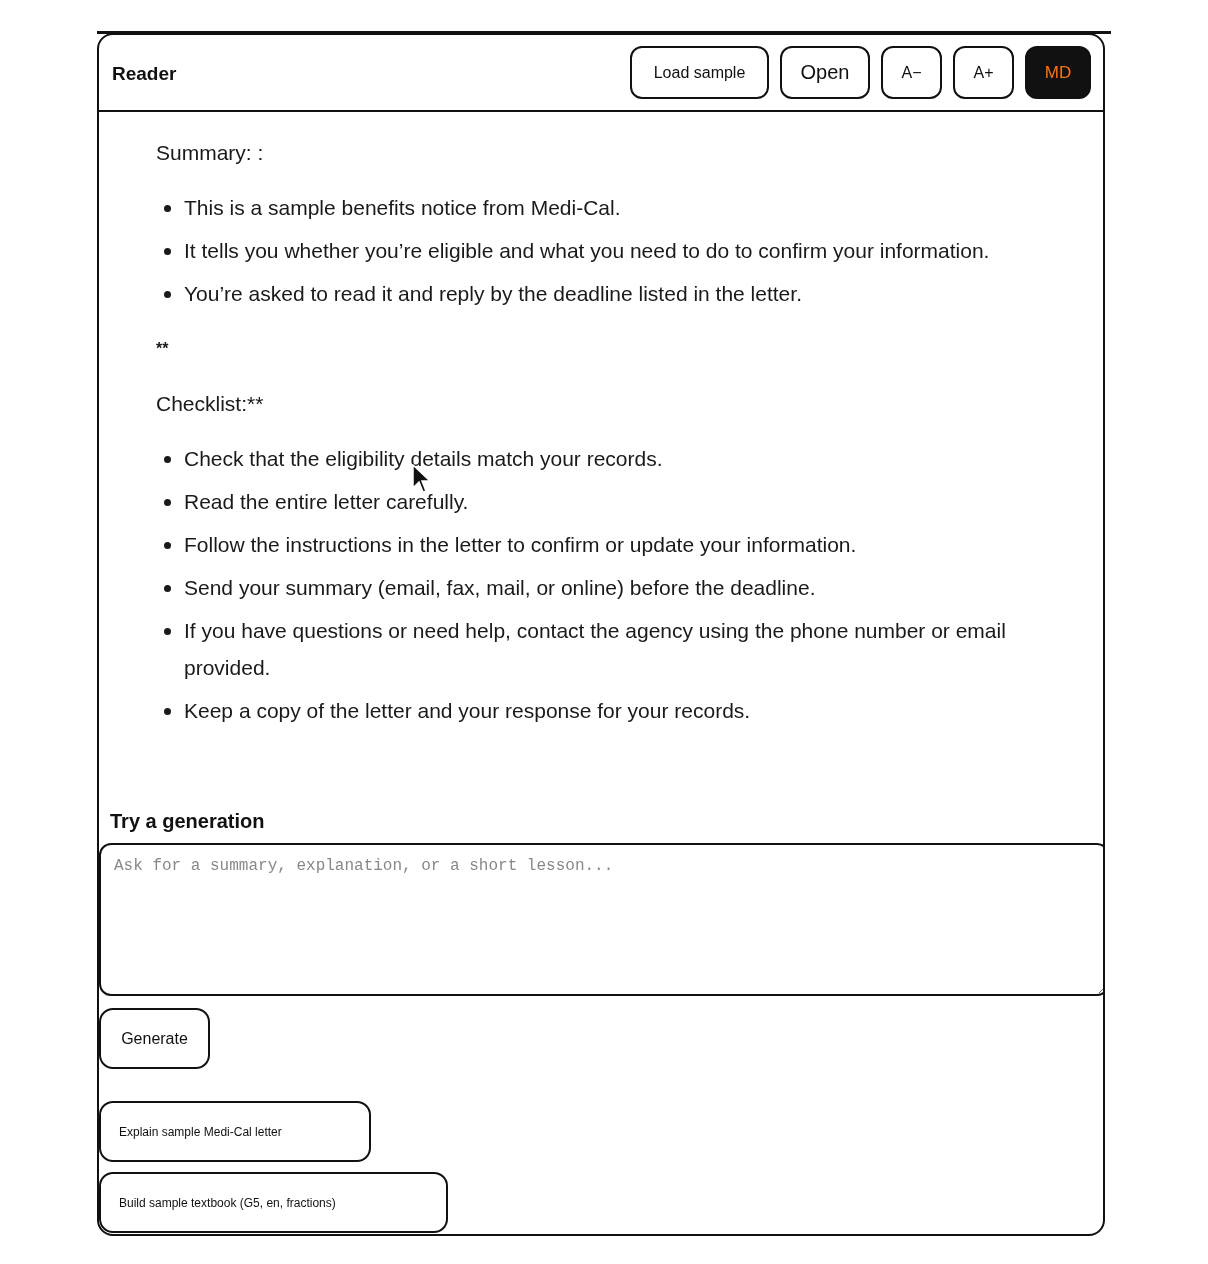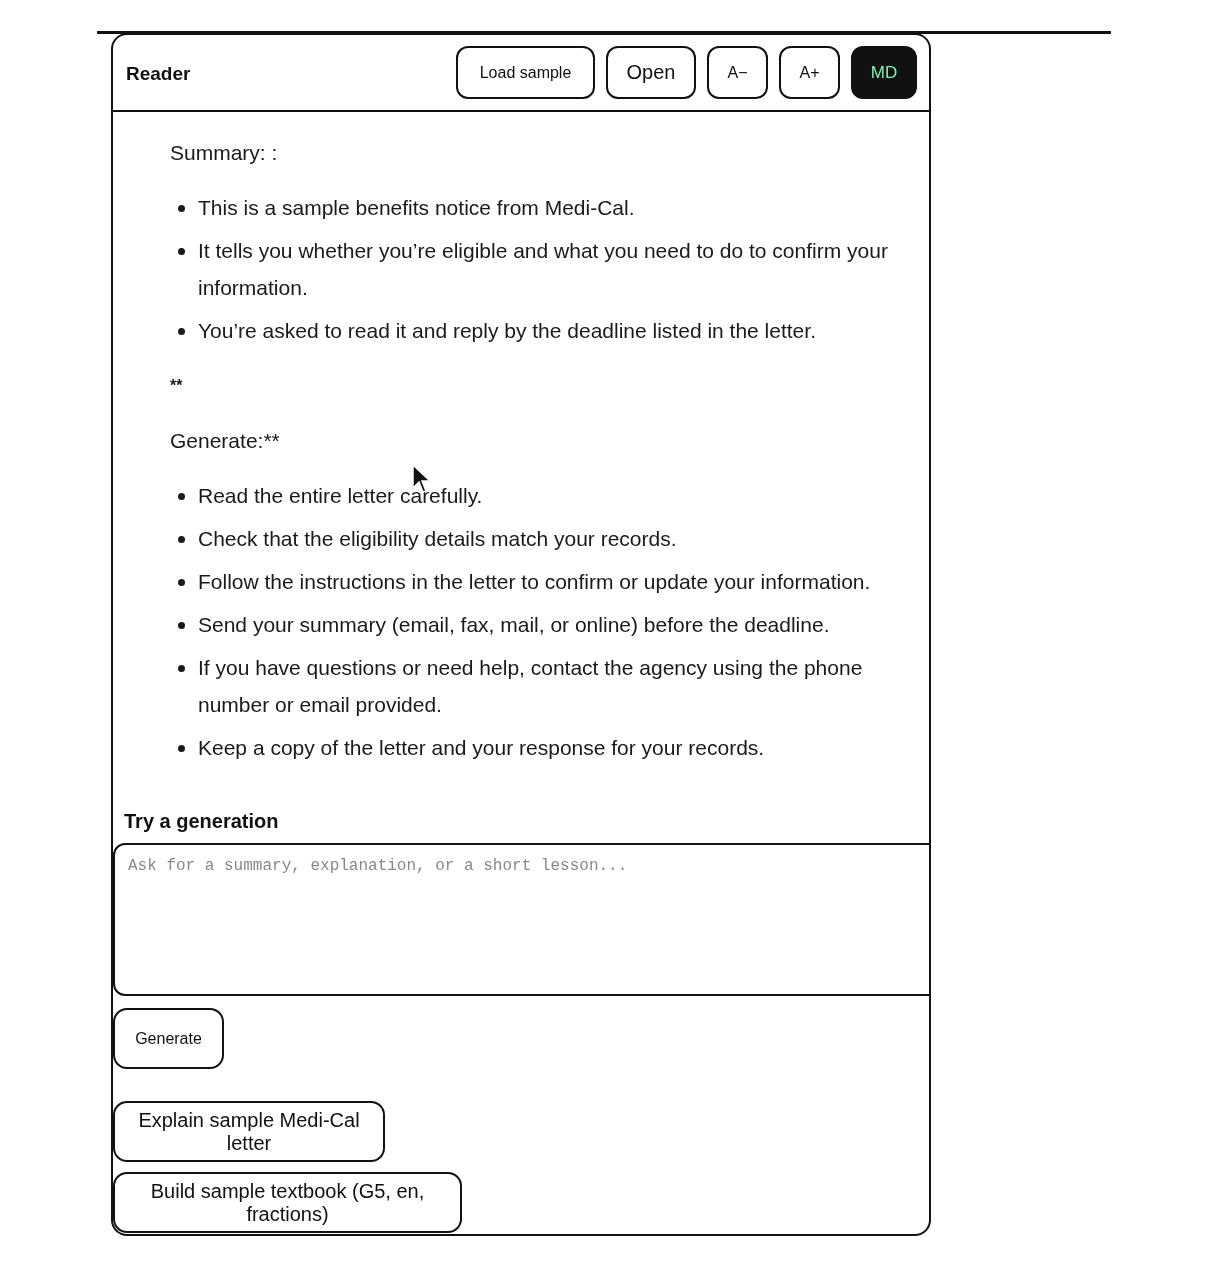--- a/index.html
+++ b/index.html
@@ -20,28 +20,27 @@
       left: 97px;
       top: 31px;
       width: 1014px;
       height: 3px;
       background: #111;
     }
     .panel {
       position: absolute;
       left: 97px;
       top: 33px;
-      width: 820px;
+      width: 1008px;
       height: 1203px;
       border: 2px solid #111;
       border-radius: 16px;
       box-sizing: border-box;
       overflow: hidden;
       background: #fff;
-      margin-left: 14px;
     }
     .header {
       height: 77px;
       border-bottom: 2px solid #111;
       display: flex;
       align-items: center;
       justify-content: space-between;
       padding: 0 12px 0 13px;
       box-sizing: border-box;
     }
@@ -69,21 +68,21 @@
       justify-content: center;
       padding: 0 18px;
       cursor: pointer;
     }
     .btn.load { width: 139px; font-size: 16px; }
     .btn.open { width: 90px; font-size: 20px; }
     .btn.small { width: 61px; font-size: 16px; }
     .btn.md {
       width: 66px;
       background: #111;
-      color: #86efac;
+      color: #f97316;
       font-size: 17px;
     }
     .reader {
       padding: 22px 0 0 57px;
       font-size: 21px;
       line-height: 37px;
       color: #1a1a1a;
     }
     .para {
       margin: 0;
@@ -147,21 +146,21 @@
       margin-top: 12px;
       width: 111px;
       height: 61px;
       font-size: 16px;
       border-radius: 14px;
     }
     .btn.sample {
       display: flex;
       justify-content: flex-start;
       height: 61px;
-      font-size: 20px;
+      font-size: 12px;
       border-radius: 14px;
       padding: 0 18px;
     }
     .btn.sample1 { margin-top: 32px; width: 272px; }
     .btn.sample2 { margin-top: 10px; width: 349px; }
     .cursor {
       position: absolute;
       left: 412px;
       top: 464px;
       width: 20px;
@@ -186,24 +185,24 @@
   </div>
 
   <div class="reader">
     <p class="para">Summary: :</p>
     <ul class="list">
       <li>This is a sample benefits notice from Medi-Cal.</li>
       <li>It tells you whether you’re eligible and what you need to do to confirm your information.</li>
       <li>You’re asked to read it and reply by the deadline listed in the letter.</li>
     </ul>
     <p class="para stars">**</p>
-    <p class="para" style="margin-top:18px;">Generate:**</p>
+    <p class="para" style="margin-top:18px;">Checklist:**</p>
     <ul class="list">
+      <li>Check that the eligibility details match your records.</li>
       <li>Read the entire letter carefully.</li>
-      <li>Check that the eligibility details match your records.</li>
       <li>Follow the instructions in the letter to confirm or update your information.</li>
       <li>Send your summary (email, fax, mail, or online) before the deadline.</li>
       <li>If you have questions or need help, contact the agency using the phone number or email provided.</li>
       <li>Keep a copy of the letter and your response for your records.</li>
     </ul>
   </div>
 
   <div class="gen-section">
     <div class="gen-title">Try a generation</div>
     <textarea class="prompt" placeholder="Ask for a summary, explanation, or a short lesson..." style=""></textarea>

